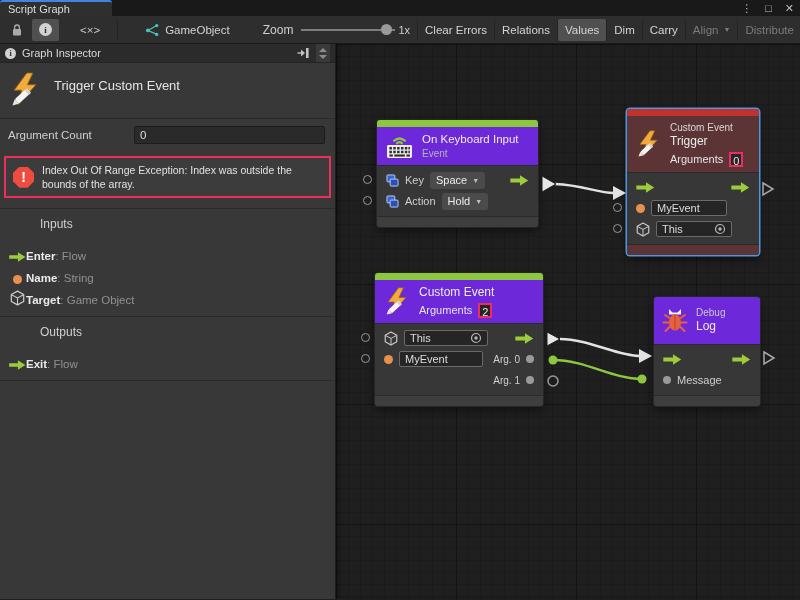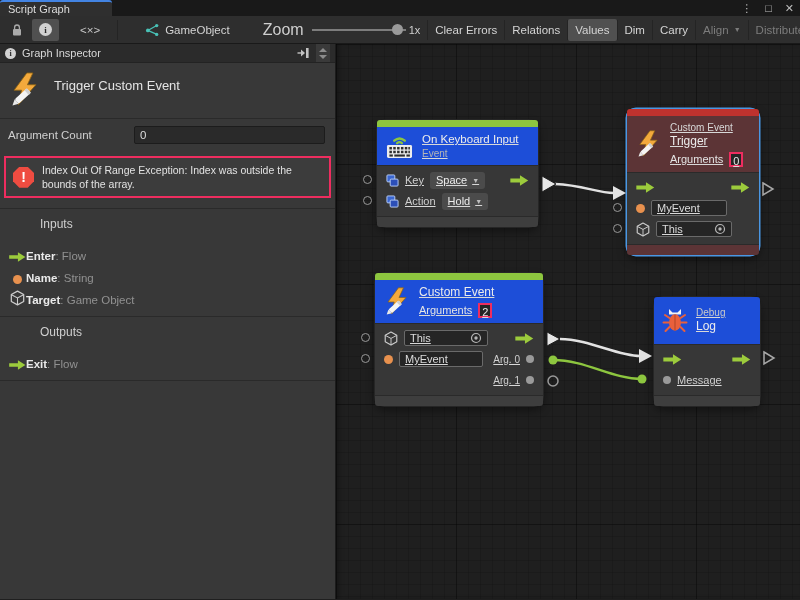--- a/index.html
+++ b/index.html
@@ -26,21 +26,21 @@
   }
   .tbtn { display:flex; align-items:center; gap:5px; height:22px; padding:0 7px;
     color:#d4d4d4; font-size:11.5px; border-radius:2px; flex:0 0 auto; }
   .tbtn.active { background:#505050; }
   .tbtn.disabled { color:#7c7c7c;justify-content:flex-end; }
   .sep { width:1px; height:20px; background:#242424; flex:0 0 auto; }
   .circle-i { width:13px; height:13px; border-radius:50%; background:#d2d2d2; color:#2b2b2b;
     font-weight:bold; font-size:9px; display:flex; align-items:center; justify-content:center;
     font-family:"Liberation Serif", serif; }
   .caret { font-size:7px; color:#bdbdbd; }
-  .zoom-label { color:#cfcfcf; font-size:16px; flex:0 0 auto;text-align:right; }
+  .zoom-label { color:#cfcfcf; font-size:12px; flex:0 0 auto;text-align:right; }
   .slider { position:relative; width:94px; height:14px; flex:0 0 auto; }
   .slider .track { position:absolute; left:0; right:0; top:6.5px; height:1.5px; background:#7d7d7d; }
   .slider .handle { position:absolute; right:3px; top:1.5px; width:11px; height:11px;
     border-radius:50%; background:#9a9a9a; }
   .zoom-val { color:#cfcfcf; font-size:11px; flex:0 0 auto; }
   
   .main { display:flex; height:555px; }
   .inspector { width:336px; background:#383838; border-right:1px solid #1c1c1c; display:flex; flex-direction:column; }
   .insp-header { height:19px; background:#2b2b2b; border-bottom:1px solid #232323;
     display:flex; align-items:center; gap:6px; padding:0 5px; }
@@ -80,28 +80,28 @@
   .canvas { position:relative; flex:1; background-color:#1f1f1f;
     background-image:
       linear-gradient(rgba(0,0,0,.30) 1px, transparent 1px),
       linear-gradient(90deg, rgba(0,0,0,.30) 1px, transparent 1px),
       linear-gradient(rgba(0,0,0,.13) 1px, transparent 1px),
       linear-gradient(90deg, rgba(0,0,0,.13) 1px, transparent 1px);
     background-size:120px 120px,120px 120px,12px 12px,12px 12px;
     box-shadow:inset 4px 0 6px -3px rgba(0,0,0,.5);
   }
   .wires { position:absolute; inset:0; z-index:5; pointer-events:none; }
-  .node { position:absolute; z-index:2; background:#373737; border-radius:9px;
-    box-shadow:0 0 0 1px #262626, 0 4px 10px rgba(0,0,0,.45); font-size:11px;text-decoration:underline; }
+  .node { position:absolute; z-index:2; background:#373737; border-radius:3px;
+    box-shadow:0 0 0 1px #262626, 0 4px 10px rgba(0,0,0,.45); font-size:11px; }
   .node.selected { box-shadow:0 0 0 1.5px #4a97e3, 0 4px 10px rgba(0,0,0,.5); }
   .nbar { height:7px; border-radius:3px 3px 0 0; }
   .nbar.green { background:#8dc63f; }
   .nbar.red { background:#bf322e; }
   .nhead { display:flex; align-items:center; gap:8px; padding:5px 8px;
-    background:#1d4ed8; border-bottom:1px solid #2a2a2a; }
+    background:#6d28d9; border-bottom:1px solid #2a2a2a; }
   .node.debug-node .nhead { border-radius:3px 3px 0 0; }
   .nhead.maroon { background:#5c3436; }
   .ntitle { font-size:11.5px; color:#ececec; line-height:1.3; }
   .ntitle.lg { font-size:12px; }
   .nsub { font-size:10px; color:#b5b5b5; line-height:1.3; }
   .ncat { font-size:10px; color:#d8d8d8; line-height:1.3; }
   .argline { display:flex; align-items:center; gap:6px; margin-top:2px; }
   .argline .alabel { font-size:11px; color:#e4e4e4; }
   .argbox { min-width:13px; height:15px; line-height:15px; padding:0 2px; text-align:center;
     background:#252525; border:2px solid #ee2d5f; color:#e6e6e6; font-size:11px; }

